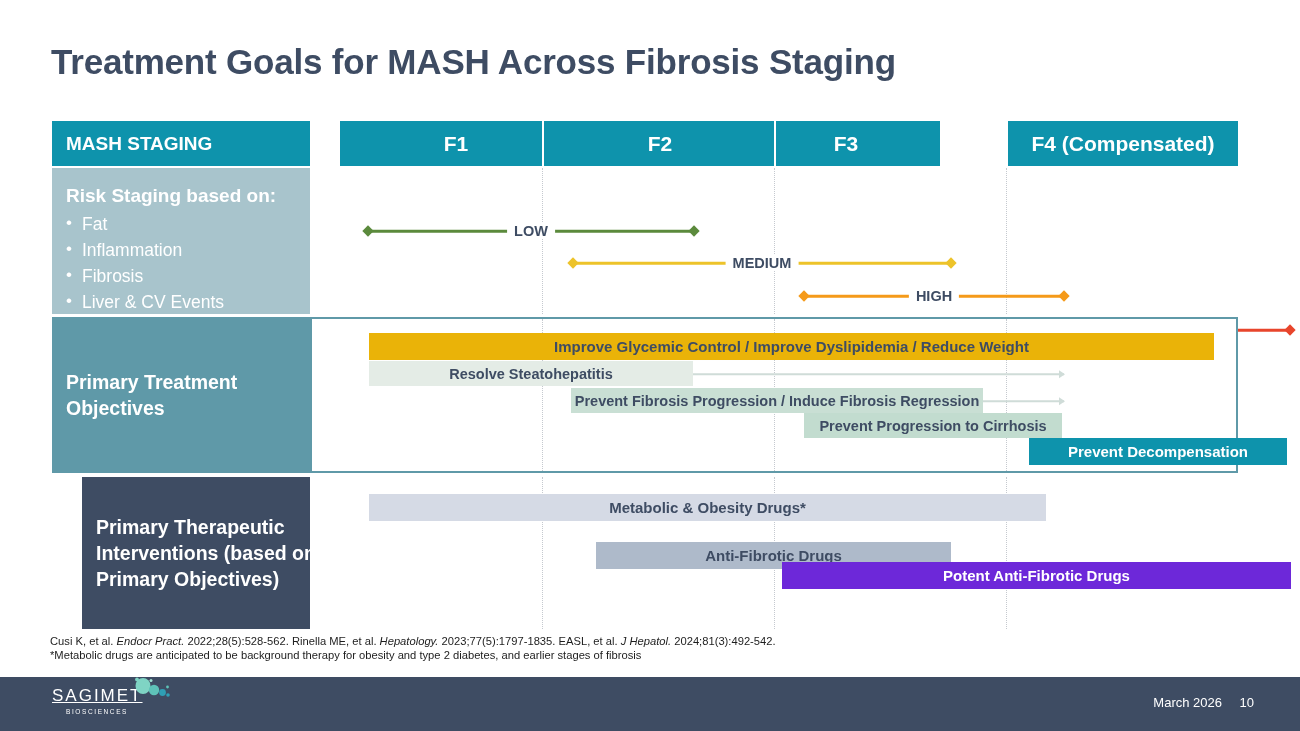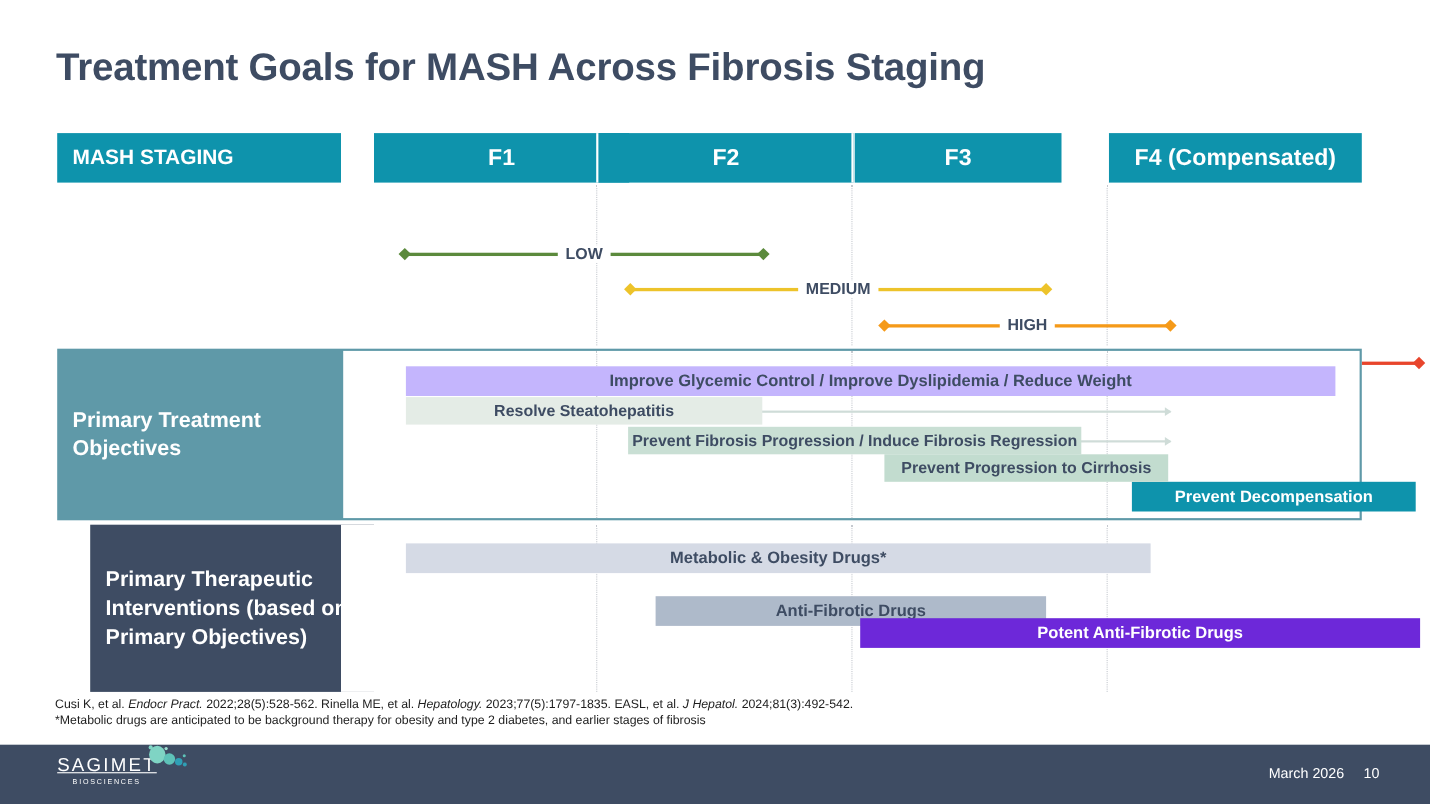--- a/index.html
+++ b/index.html
@@ -118,29 +118,38 @@
 <div class="slide">
 
   <div class="title">Treatment Goals for MASH Across Fibrosis Staging</div>
 
   <div class="table">
 
     <div class="hdr">
       <div class="hdr-cell label">MASH STAGING</div>
       <div class="hdr-cell stage" style="left:260px;width:232px;margin-left:28px;">F1</div>
       <div class="hdr-cell stage" style="left:492px;width:232px;">F2</div>
-      <div class="hdr-cell stage" style="left:725px;width:188px;">F3</div>
+      <div class="hdr-cell stage" style="left:700px;width:188px;">F3</div>
       <div class="hdr-cell stage" style="left:956px;width:230px;">F4 (Compensated)</div>
       <div class="hdr-sep" style="left:258px;"></div>
       <div class="hdr-sep" style="left:490px;"></div>
       <div class="hdr-sep" style="left:722px;"></div>
       <div class="hdr-sep" style="left:954px;"></div>
     </div>
 
     <div class="row-risk">
+      <div class="risk-label">
+        <div class="hd">Risk Staging based on:</div>
+        <ul>
+          <li>Fat</li>
+          <li>Inflammation</li>
+          <li>Fibrosis</li>
+          <li>Liver &amp; CV Events</li>
+        </ul>
+      </div>
 
       <div class="risk-plot">
         <div class="vsep" style="left:232px;"></div>
         <div class="vsep" style="left:464px;"></div>
         <div class="vsep" style="left:696px;"></div>
 
         <div class="arrow" style="left:56px; top:55px; width:330px;">
           <div class="ln" style="left:0; width:330px; background:#5b8a3c;"></div>
           <div class="cap" style="left:2px; background:#5b8a3c;"></div>
           <div class="cap" style="left:328px; background:#5b8a3c;"></div>
@@ -171,21 +180,21 @@
     </div>
 
     <div class="row-obj">
       <div class="obj-label">Primary Treatment Objectives</div>
 
       <div class="obj-plot">
         <div class="vsep" style="left:230px;"></div>
         <div class="vsep" style="left:462px;"></div>
         <div class="vsep" style="left:694px;"></div>
 
-        <div class="bar tall" style="left:57px; top:14px; width:845px; background:#c4b5fd; color:#3e4c63;">Improve Glycemic Control / Improve Dyslipidemia / Reduce Weight</div>
+        <div class="bar tall" style="left:57px; top:14px; width:845px; background:#eab308; color:#3e4c63;">Improve Glycemic Control / Improve Dyslipidemia / Reduce Weight</div>
 
         <div class="bar-tail" style="left:380px; top:55px; width:372px;"></div>
         <div class="bar" style="left:57px; top:42px; width:324px; background:#e4ece6; color:#3e4c63;">Resolve Steatohepatitis</div>
 
         <div class="bar-tail" style="left:670px; top:82px; width:82px;"></div>
         <div class="bar" style="left:259px; top:69px; width:412px; background:#c9dfd4; color:#3e4c63;">Prevent Fibrosis Progression / Induce Fibrosis Regression</div>
 
         <div class="bar tall" style="left:717px; top:119px; width:258px; background:#0e93ac; color:#ffffff;">Prevent Decompensation</div>
 
         <div class="bar" style="left:492px; top:94px; width:258px; background:#c2dccf; color:#3e4c63;">Prevent Progression to Cirrhosis</div>

